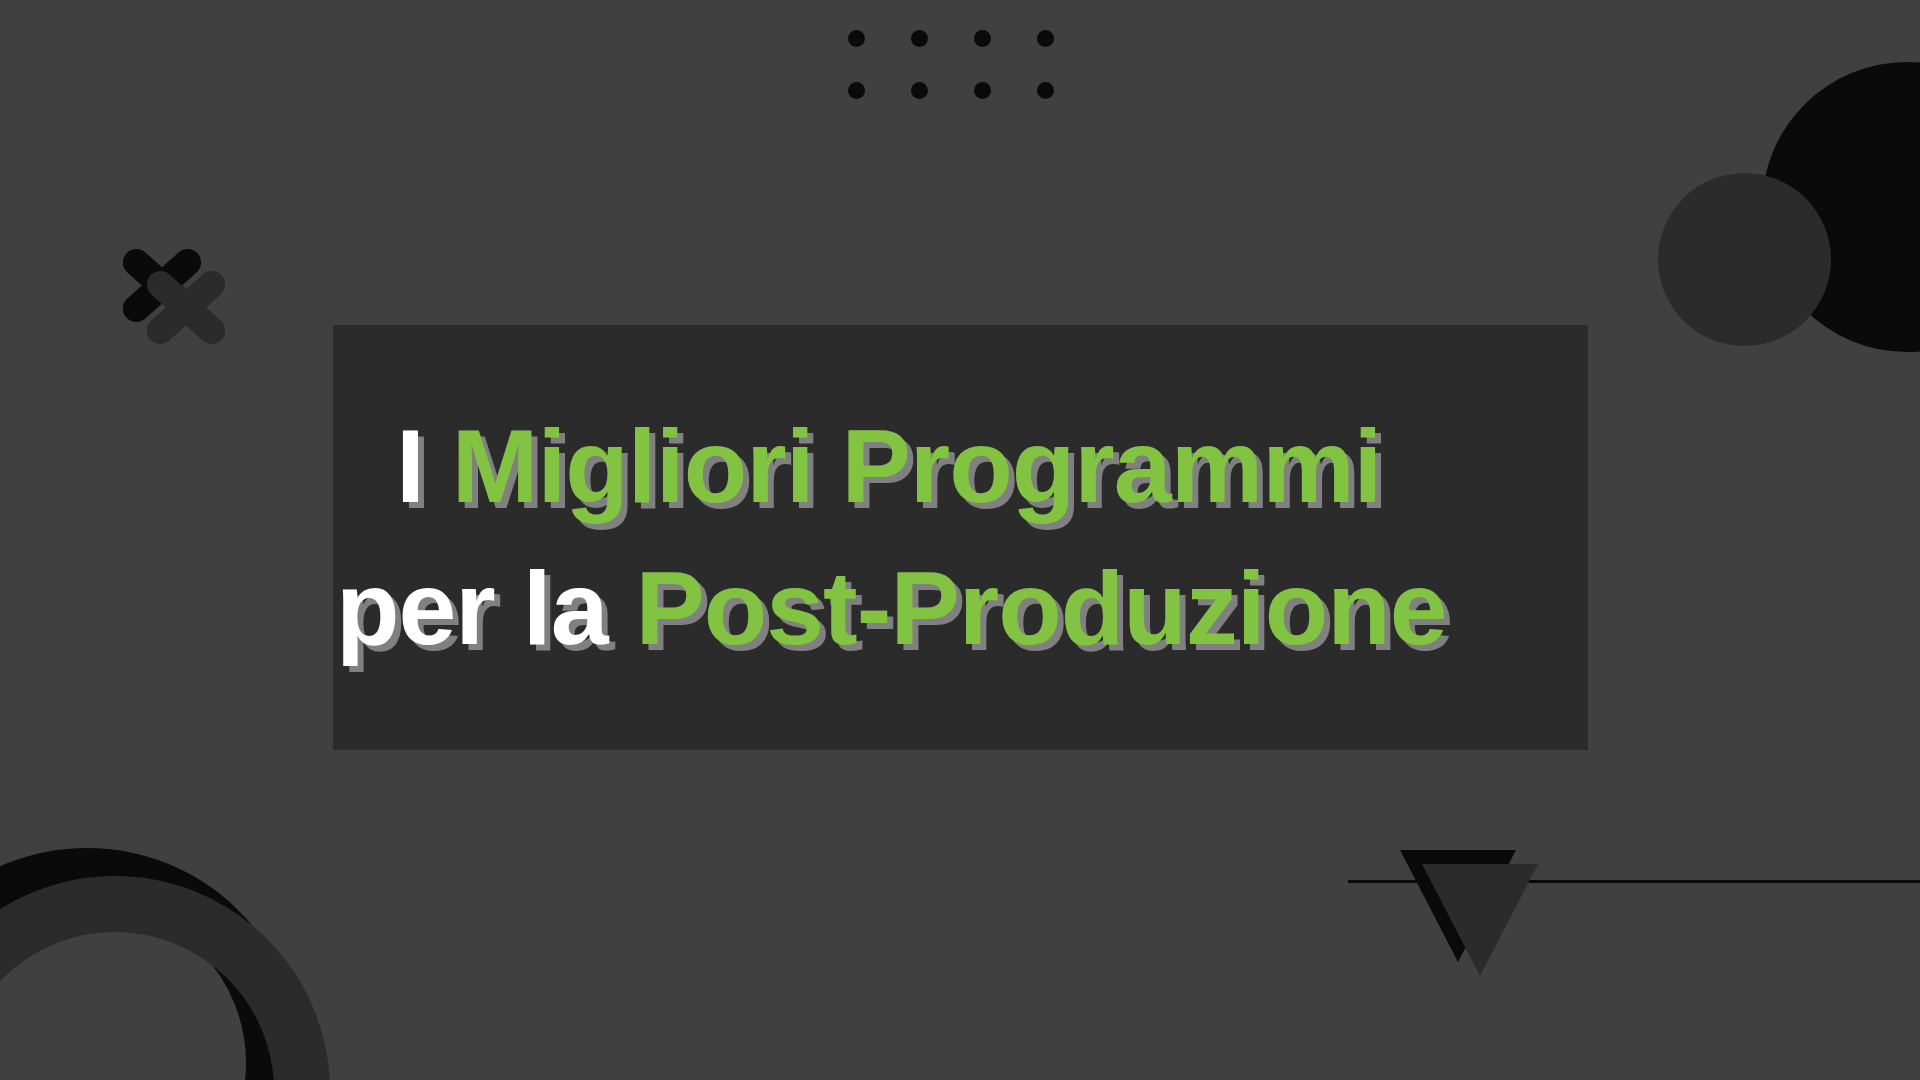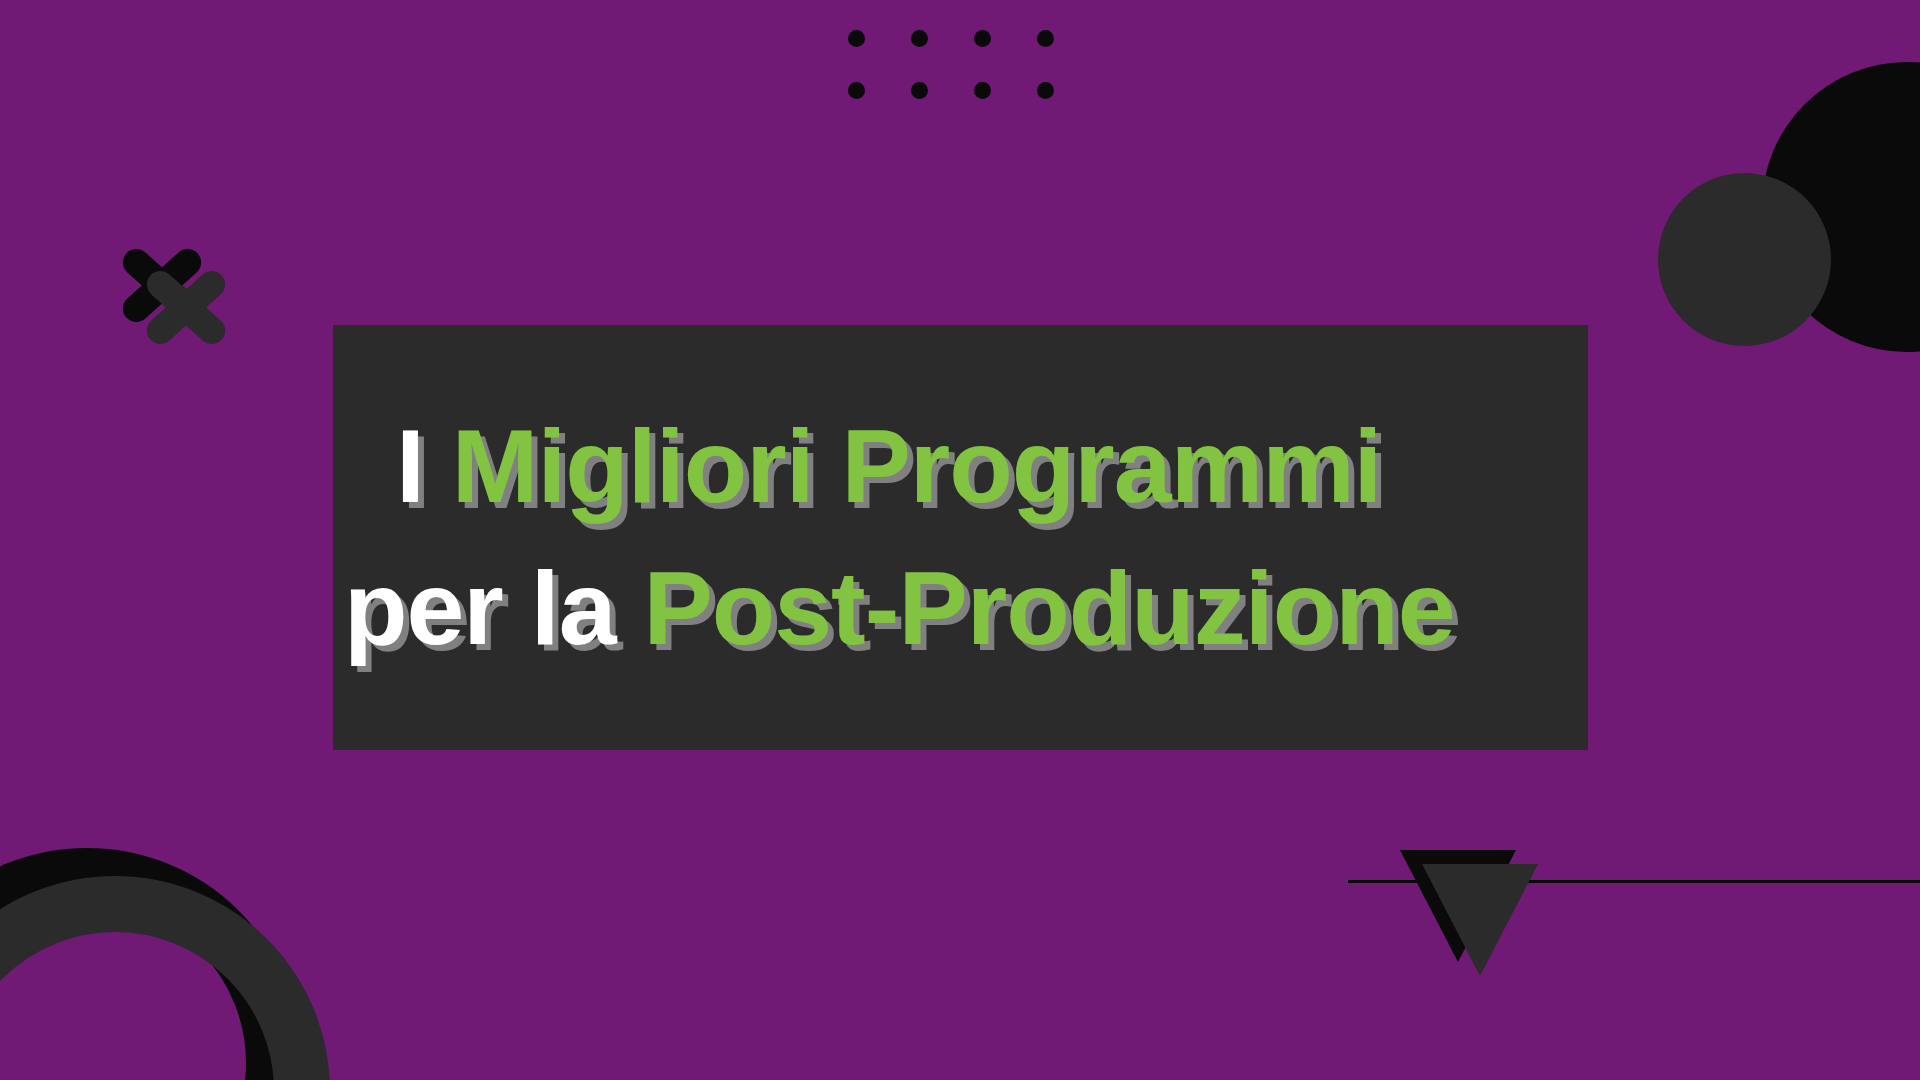--- a/index.html
+++ b/index.html
@@ -4,21 +4,21 @@
 <style>
   html, body {
     margin: 0;
     padding: 0;
     background: #ffffff;
   }
   #stage {
     position: relative;
     width: 1920px;
     height: 1080px;
-    background: #701a75;
+    background: #404040;
     overflow: hidden;
     font-family: "Liberation Sans", sans-serif;
   }
 
   
   .dot-grid {
     position: absolute;
     left: 848px;
     top: -22px;
     width: 230px;
@@ -163,21 +163,21 @@
     font-size: 104px;
     line-height: 1.36;
     letter-spacing: -1px;
     white-space: nowrap;
   }
   .line {
     position: relative;
     text-shadow: 6px 6px 0 #808080;
   }
   .line-1 { padding-left: 63px; }
-  .line-2 { padding-left: 11px; }
+  .line-2 { padding-left: 3px; }
   .w-white { color: #ffffff; }
   .w-green { color: #82c341; }
 </style>
 </head>
 <body>
 
 <div id="stage">
 
   <div class="dot-grid">
 

